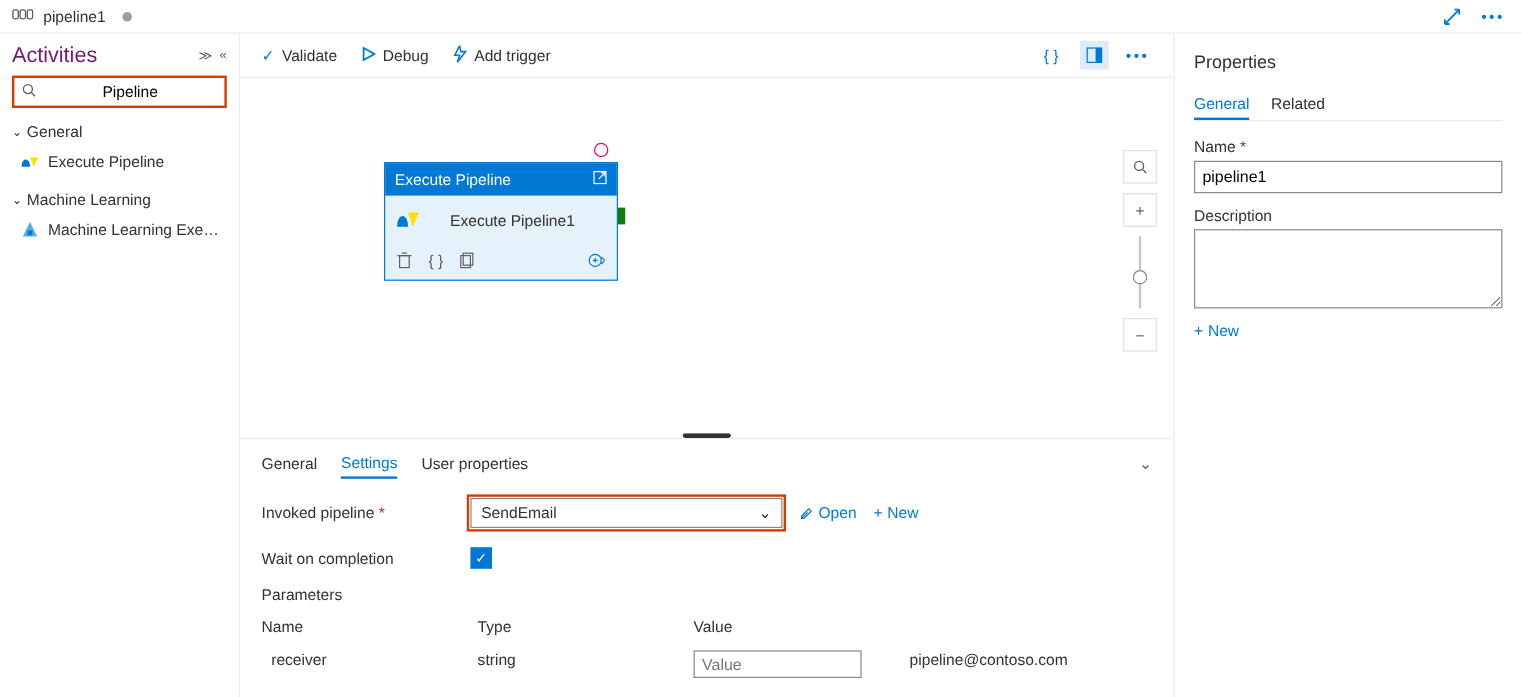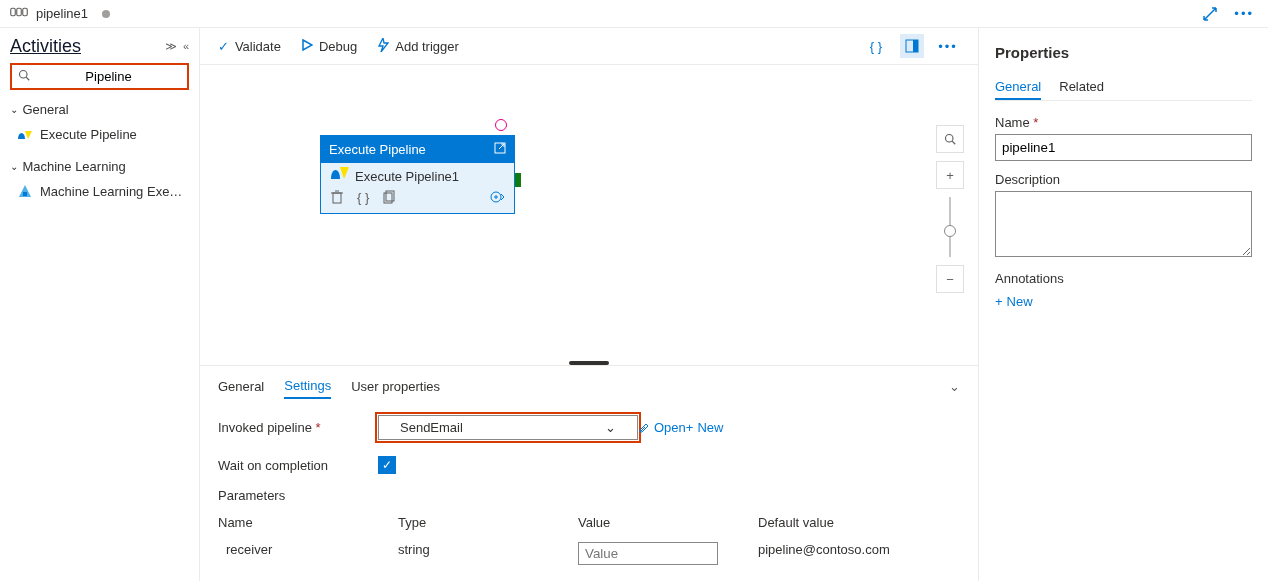--- a/index.html
+++ b/index.html
@@ -18,76 +18,76 @@
   .top-row { display: flex; height: 28px; border-bottom: 1px solid #edebe9; }
   .tab-wrap { display: flex; align-items: center; gap: 8px; padding: 0 10px; width: 200px; }
   .tab-icon svg { width: 18px; height: 14px; }
   .dot { width: 8px; height: 8px; border-radius: 50%; background: #a19f9d; margin-left: 6px; }
   .top-right { flex: 1; display: flex; justify-content: flex-end; align-items: center; gap: 16px; padding-right: 14px; }
   .icon-btn { display: inline-flex; align-items: center; justify-content: center; cursor: pointer; color: #0078d4; }
 
   .main { display: flex; flex: 1; min-height: 0; }
   .sidebar { width: 200px; border-right: 1px solid #edebe9; padding: 8px 10px; }
   .side-head { display: flex; align-items: center; justify-content: space-between; margin-bottom: 6px; }
-  .side-title { font-size: 18px; color: #0f172a; text-decoration: underline; }
+  .side-title { font-size: 18px; color: #701a75; }
   .side-toggles { display: flex; gap: 6px; color: #605e5c; font-size: 11px; }
   .search-box { display: flex; align-items: center; gap: 6px; border: 2px solid #d83b01; padding: 3px 6px; font-size: 13px; }
   .search-icon { color: #605e5c; }
   .search-box input { border: none; outline: none; font-size: 13px; width: 100%; text-align: center; }
   .group-head { display: flex; align-items: center; gap: 4px; margin: 12px 0 4px; font-size: 13px; color: #323130; cursor: pointer; }
   .caret { font-size: 10px; }
   .activity-item { display: flex; align-items: center; gap: 6px; padding: 4px 0 4px 6px; font-size: 13px; cursor: grab; }
   .activity-item .ico { width: 18px; height: 18px; display: inline-flex; align-items: center; justify-content: center; }
 
   .center { flex: 1; display: flex; flex-direction: column; min-width: 0; }
   .toolbar { display: flex; align-items: center; gap: 20px; padding: 6px 18px; border-bottom: 1px solid #edebe9; }
   .tbtn { display: inline-flex; align-items: center; gap: 6px; color: #323130; cursor: pointer; }
   .tbtn .ic { color: #0078d4; }
   .toolbar-right { margin-left: auto; display: flex; gap: 12px; align-items: center; }
   .sq-btn { width: 24px; height: 24px; display: inline-flex; align-items: center; justify-content: center; color: #0078d4; }
   .sq-active { background: #deecf9; }
 
   .canvas { flex: 1; position: relative; background: #fff; min-height: 0; }
   .node { position: absolute; left: 120px; top: 70px; width: 195px; border: 1px solid #0078d4; background: #e5f1fb; font-size: 13px; }
   .node-head { background: #0078d4; color: #fff; padding: 6px 8px; display: flex; justify-content: space-between; align-items: center; font-weight: 400; }
-  .node-body { padding: 0 8px; display: flex; align-items: flex-end; gap: 4px; }
+  .node-body { padding: 10px 8px; display: flex; align-items: center; gap: 24px; }
   .node-foot { display: flex; justify-content: space-between; padding: 6px 10px; color: #605e5c; }
   .node-foot .lft { display: flex; gap: 14px; }
   .red-circle { position: absolute; left: 295px; top: 54px; width: 12px; height: 12px; border: 1.5px solid #e3008c; border-radius: 50%; }
   .green-nub { position: absolute; left: 313px; top: 108px; width: 8px; height: 14px; background: #107c10; }
 
   .zoom { position: absolute; right: 14px; top: 60px; display: flex; flex-direction: column; align-items: center; gap: 8px; color: #605e5c; }
   .zoom .box { width: 28px; height: 28px; display: flex; align-items: center; justify-content: center; border: 1px solid #e1dfdd; }
   .zoom .track { width: 2px; height: 60px; background: #c8c6c4; position: relative; }
   .zoom .handle { position: absolute; left: -5px; top: 28px; width: 12px; height: 12px; border-radius: 50%; background: #fff; border: 1px solid #8a8886; }
 
   .drag-handle { width: 40px; height: 4px; background: #323130; margin: 0 auto; border-radius: 2px; }
 
   .bottom-panel { border-top: 1px solid #edebe9; padding: 0 18px 10px; }
   .btabs { display: flex; gap: 20px; padding: 8px 0; align-items: center; }
   .btab { padding: 4px 0; cursor: pointer; }
   .btab.active { color: #0078d4; border-bottom: 2px solid #0078d4; }
   .collapse { margin-left: auto; color: #605e5c; cursor: pointer; }
-  .form-row { display: flex; align-items: center; padding: 8px 0; gap: 0; }
+  .form-row { display: flex; align-items: center; padding: 8px 0; gap: 14px; }
   .lbl { width: 160px; }
   .req::after { content: " *"; color: #a4262c; }
-  .select { width: 260px; border: 1px solid #8a8886; padding: 4px 21px; display: flex; justify-content: space-between; align-items: center; outline: 2px solid #d83b01; outline-offset: 1px; }
+  .select { width: 260px; border: 1px solid #8a8886; padding: 4px 8px; display: flex; justify-content: space-between; align-items: center; outline: 2px solid #d83b01; outline-offset: 1px; }
   .check { width: 18px; height: 18px; background: #0078d4; color: #fff; display: inline-flex; align-items: center; justify-content: center; font-size: 12px; }
   .link-btn { color: #0078d4; display: inline-flex; align-items: center; gap: 4px; cursor: pointer; }
   .ptable { width: 740px; }
   .ptable .hrow, .ptable .drow { display: flex; padding: 6px 0; }
   .ptable .hrow { color: #323130; font-weight: 400; border-bottom: none; }
   .col-name { width: 180px; }
   .col-type { width: 180px; }
   .col-value { width: 180px; }
   .col-default { width: 200px; }
   .val-input { border: 1px solid #8a8886; padding: 3px 6px; width: 140px; color: #605e5c; }
 
   .props { width: 290px; border-left: 1px solid #edebe9; padding: 12px 16px; }
-  .props h3 { margin: 4px 0 14px; font-size: 15px; font-weight: 700; }
+  .props h3 { margin: 4px 0 14px; font-size: 15px; font-weight: 400; }
   .ptabs { display: flex; gap: 18px; border-bottom: 1px solid #edebe9; margin-bottom: 14px; }
   .ptab { padding: 4px 0; cursor: pointer; }
   .ptab.active { color: #0078d4; border-bottom: 2px solid #0078d4; }
   .field-label { display: block; margin-bottom: 4px; }
   .text-input { width: 100%; border: 1px solid #8a8886; padding: 5px 6px; }
   .textarea { width: 100%; height: 66px; border: 1px solid #8a8886; resize: both; }
   .mt { margin-top: 11px; }
 </style>
 </head>
 <body>
@@ -291,21 +291,20 @@
         <span class="check">✓</span>
       </div>
 
       <div style="margin:6px 0;">Parameters</div>
 
       <div class="ptable">
         <div class="hrow">
           <span class="col-name">Name</span>
           <span class="col-type">Type</span>
           <span class="col-value">Value</span>
-          <span class="col-default">Default value</span>
         </div>
         <div class="drow">
           <span class="col-name" style="padding-left:8px;">receiver</span>
           <span class="col-type">string</span>
           <span class="col-value"><input class="val-input" placeholder="Value" style=""></span>
           <span class="col-default">pipeline@contoso.com</span>
         </div>
       </div>
     </div>
   </div>
@@ -313,19 +312,18 @@
   <div class="props">
     <h3>Properties</h3>
     <div class="ptabs">
       <span class="ptab active">General</span>
       <span class="ptab">Related</span>
     </div>
     <label class="field-label req">Name</label>
     <input class="text-input" value="pipeline1" style="">
     <label class="field-label mt">Description</label>
     <textarea class="textarea" style=""></textarea>
-    <div class="mt">Annotations</div>
     <div class="link-btn mt" style="margin-top:8px;">
       <span>+</span>
       <span>New</span>
     </div>
   </div>
 </div>
 
 </body></html>

